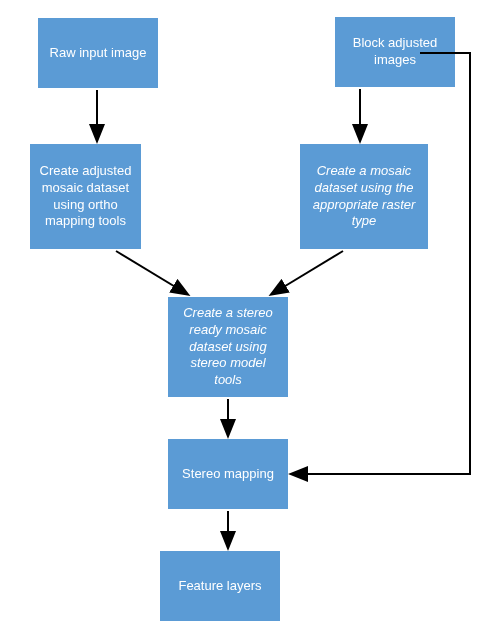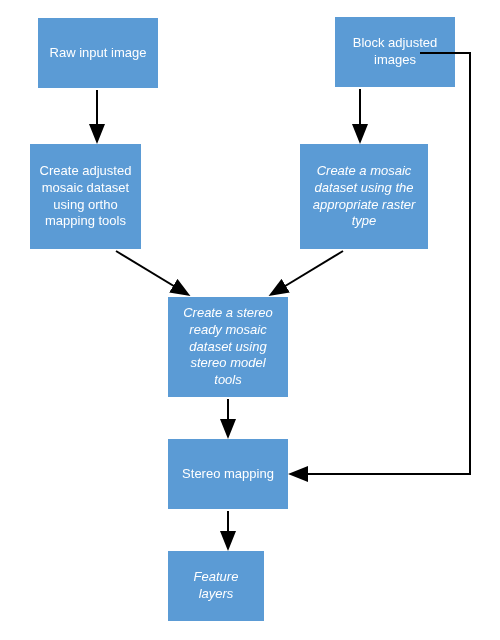--- a/index.html
+++ b/index.html
@@ -53,21 +53,21 @@
 </div>
 
 <div class="node" style="left:168px; top:297px; width:120px; height:100px;font-style:italic;">
   <span>Create a stereo ready mosaic dataset using stereo model tools</span>
 </div>
 
 <div class="node" style="left:168px; top:439px; width:120px; height:70px;">
   <span>Stereo mapping</span>
 </div>
 
-<div class="node" style="left:168px; top:551px; width:96px; height:70px;font-style:italic;">
+<div class="node" style="left:160px; top:551px; width:120px; height:70px;">
   <span>Feature layers</span>
 </div>
 
 <svg class="arrows">
   <defs>
     <marker id="arrowhead" markerWidth="10" markerHeight="8" refX="8" refY="4" orient="auto" markerUnits="strokeWidth">
       <path d="M0,0 L10,4 L0,8 Z" fill="#000000"></path>
     </marker>
   </defs>
 

